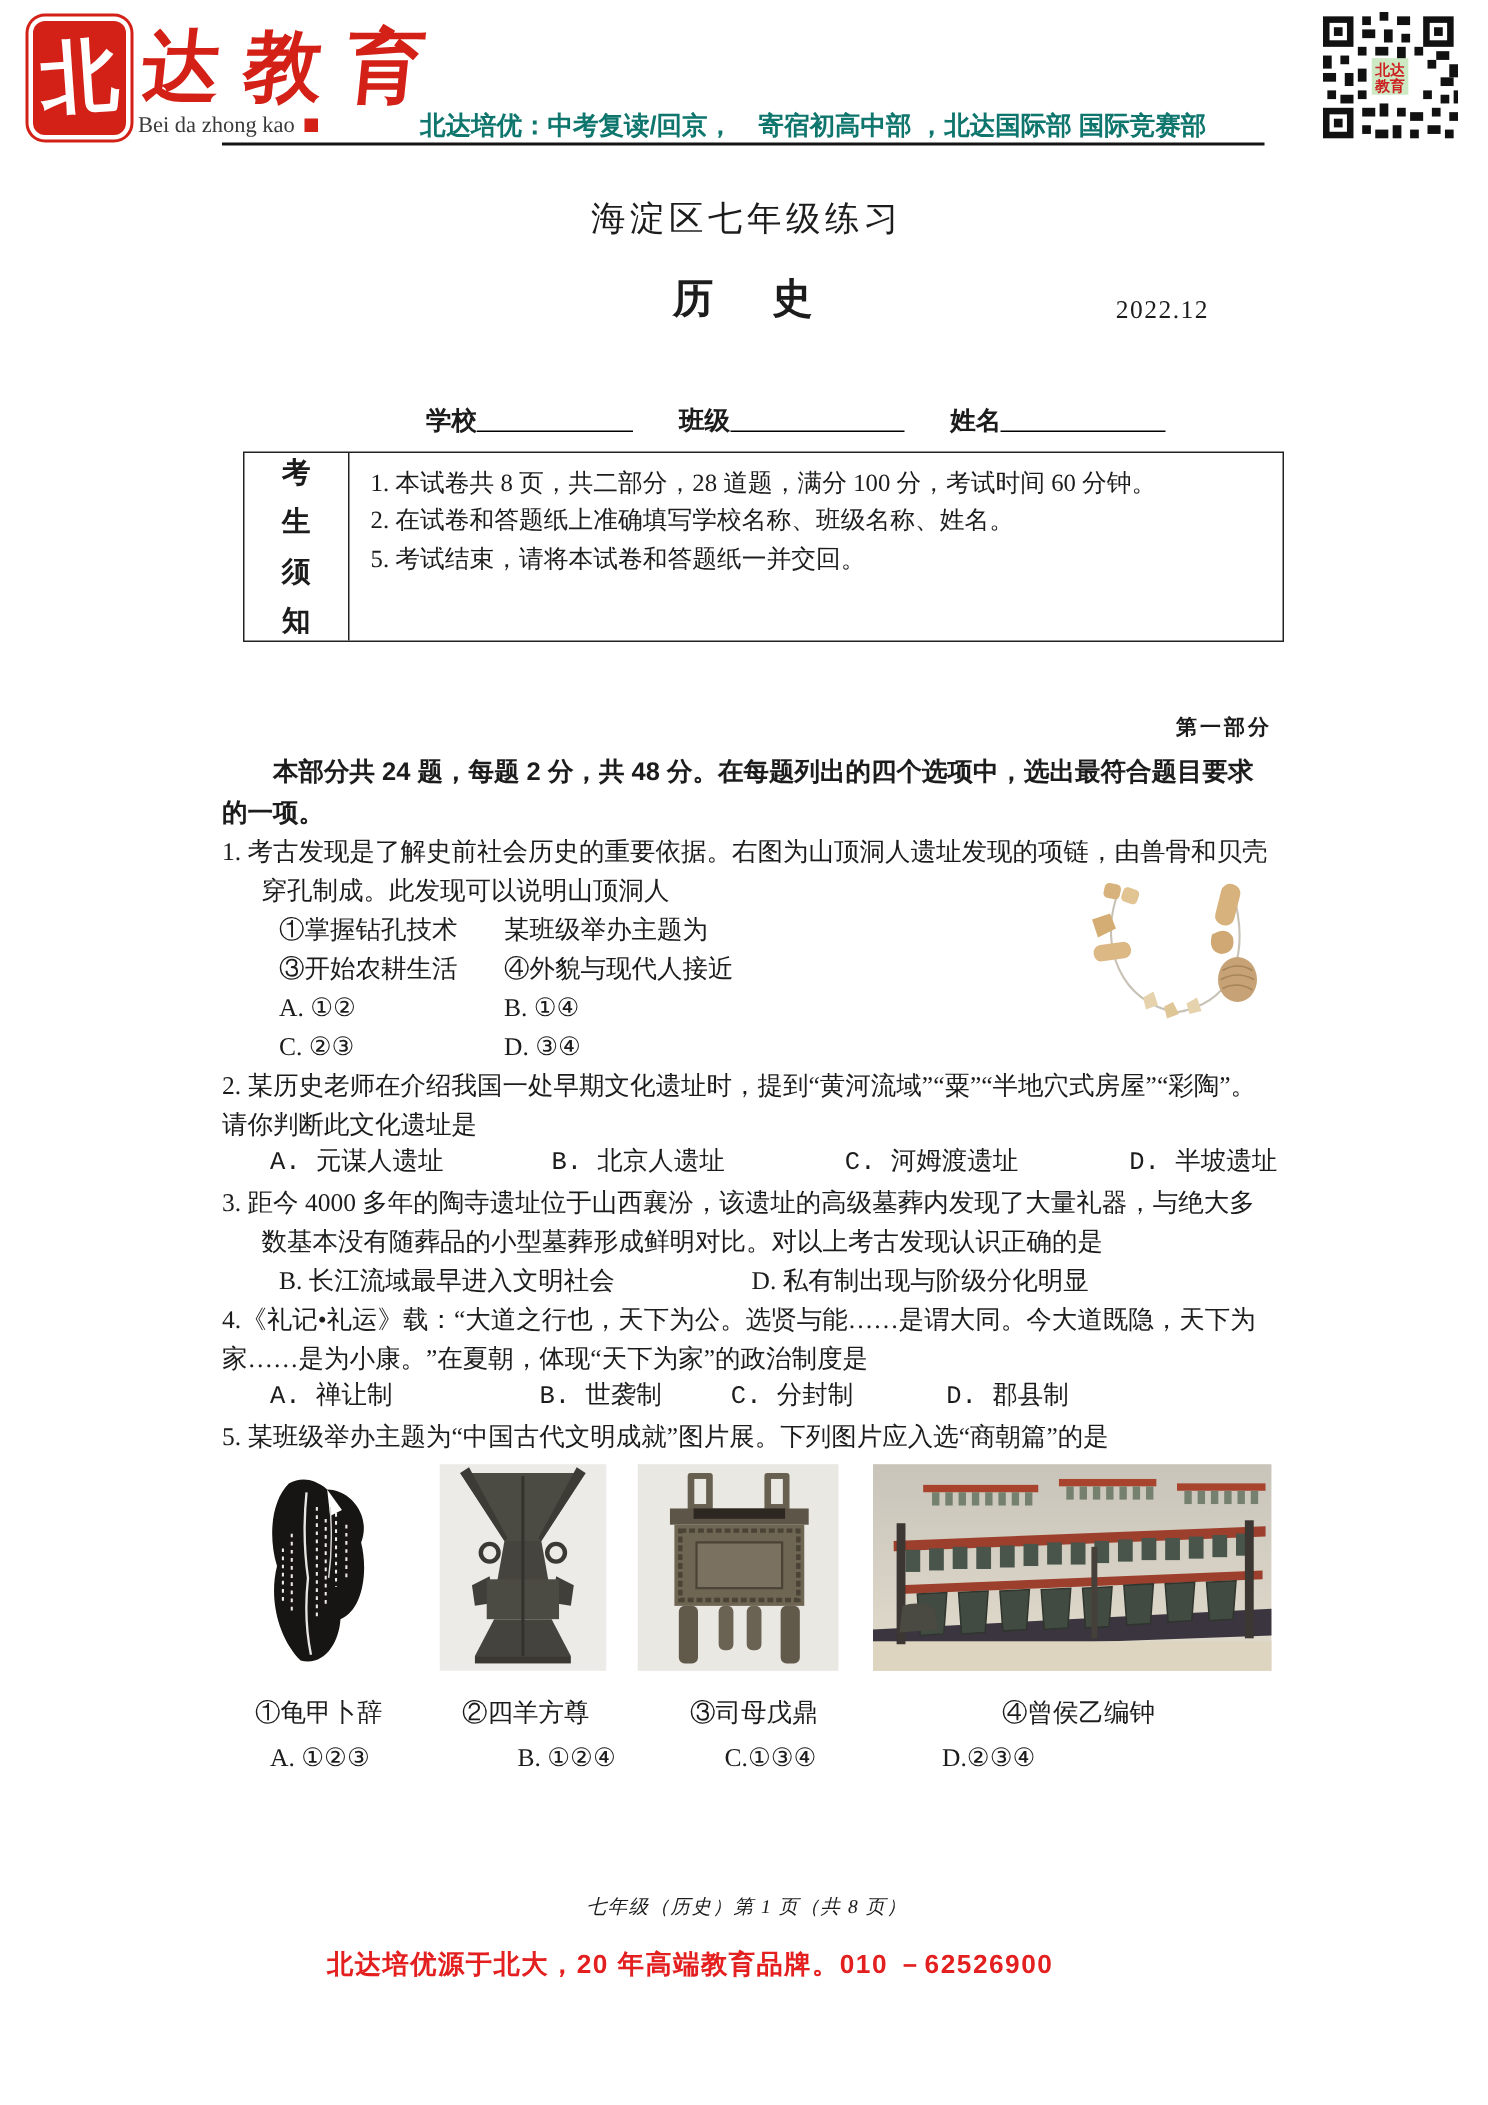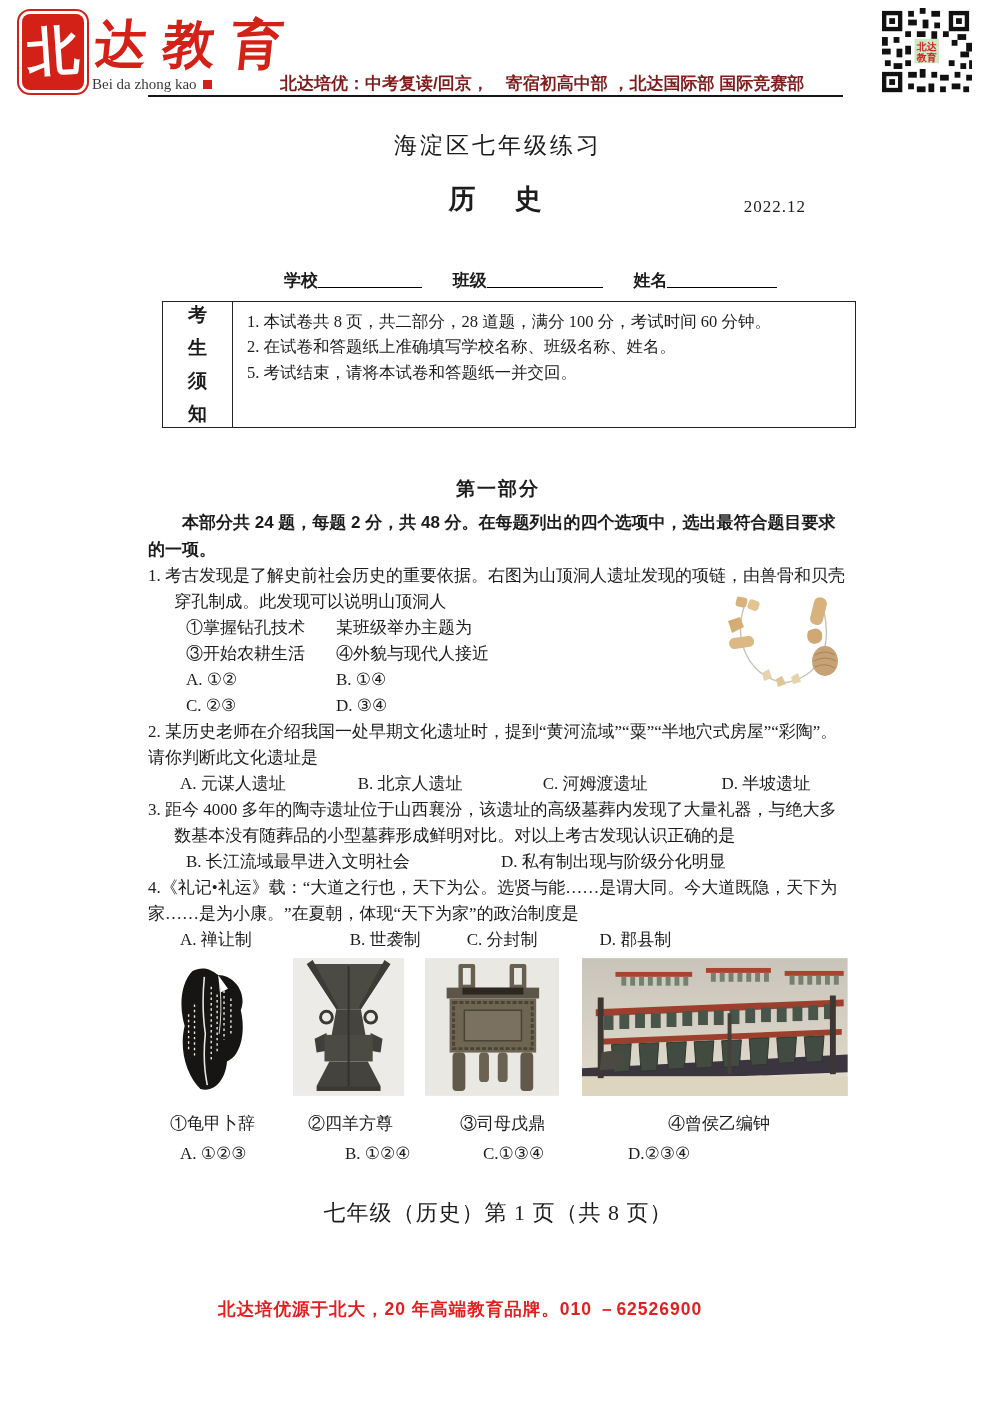--- a/index.html
+++ b/index.html
@@ -12,21 +12,21 @@
           background:#d32118; border-radius:8px; box-shadow:0 0 0 3px #fff, 0 0 0 5px #d32118;
           display:flex; align-items:center; justify-content:center; }
   .seal span { color:#fff; font-size:52px; font-weight:bold; font-family:"Liberation Serif", serif;
                transform:rotate(-4deg); }
   .wordmark { position:absolute; left:95px; top:10px; color:#d32118; font-weight:bold;
               font-size:52px; letter-spacing:16px; font-family:"Liberation Serif", serif;
               transform:skewX(-6deg); white-space:nowrap; }
   .logo-sub { position:absolute; left:92px; top:76px; font-size:15px; color:#3a3a3a;
               font-family:"Liberation Serif", serif; }
   .logo-sub .sq { display:inline-block; width:9px; height:9px; background:#d32118; margin-left:6px; }
-  .slogan { position:absolute; left:280px; top:72px; color:#7f1d1d; font-weight:bold;
+  .slogan { position:absolute; left:280px; top:72px; color:#0f766e; font-weight:bold;
             font-size:17px; font-family:"Liberation Sans", sans-serif; white-space:nowrap; }
   .header-rule { position:absolute; left:148px; top:95px; width:695px; height:2px; background:#151515; }
   .qr { position:absolute; left:879px; top:8px; width:96px; height:90px; }
 
   
   .content { position:absolute; left:148px; top:130px; width:700px; font-size:17px; }
 
   .doc-title { text-align:center; font-size:23px; letter-spacing:3px; }
   .subject-row { position:relative; margin-top:20px; height:40px; }
   .subject { text-align:center; font-size:27px; font-weight:bold; letter-spacing:6px; }
@@ -39,49 +39,49 @@
   .b1{width:104px}.b2{width:116px}.b3{width:110px}
 
   .notice { display:flex; margin-top:9px; margin-left:14px; width:694px;
             border:1.7px solid #222; }
   .notice-side { width:70px; border-right:1.5px solid #222; display:flex; flex-direction:column;
                  align-items:center; justify-content:center; gap:7px;
                  font-family:"Liberation Sans", sans-serif; font-weight:bold; font-size:19px; }
   .notice-items { flex:1; padding:7px 10px 7px 14px; }
   .notice-items div { font-size:16.5px; line-height:25.4px; }
 
-  .part-heading { margin-top:48px; text-align:center; font-weight:bold; font-size:19px;
+  .part-heading { margin-top:48px; text-align:right; font-weight:bold; font-size:14px;
                   font-family:"Liberation Sans", sans-serif; letter-spacing:2px; }
   .part-intro { margin-top:7px; font-weight:bold; font-family:"Liberation Sans", sans-serif;
                 font-size:17px; line-height:27px; text-indent:2em; }
 
   .q { position:relative; line-height:26px; font-size:17px; }
   .q p.hang { padding-left:1.55em; text-indent:-1.55em; }
-  .optrow { display:flex; }
+  .optrow { display:flex;font-family:Liberation Mono, monospace; }
   .opt { white-space:nowrap; }
   .grid2 { display:grid; grid-template-columns:150px auto; padding-left:38px; row-gap:0; }
   .grid2w { display:grid; grid-template-columns:315px auto; padding-left:38px; }
   .q2opts .opt:nth-child(1){margin-left:32px}.q2opts .opt:nth-child(2){margin-left:72px}
   .q2opts .opt:nth-child(3){margin-left:80px}.q2opts .opt:nth-child(4){margin-left:74px}
   .q4opts .opt:nth-child(1){margin-left:32px}.q4opts .opt:nth-child(2){margin-left:98px}
   .q4opts .opt:nth-child(3){margin-left:46px}.q4opts .opt:nth-child(4){margin-left:62px}
   .necklace { position:absolute; right:-10px; top:28px; width:146px; height:110px; }
 
   .photo-row { display:flex; align-items:flex-end; margin-top:4px; }
   .photo-row svg { display:block; }
   .ph1{margin-left:17px}.ph2{margin-left:33px}.ph3{margin-left:20px}.ph4{margin-left:23px}
   .caption-row { position:relative; height:26px; margin-top:14px; }
   .caption-row span { position:absolute; white-space:nowrap; }
   .cp1{left:22px}.cp2{left:160px}.cp3{left:312px}.cp4{left:520px}
   .q5opt-row { position:relative; height:26px; margin-top:4px; }
   .q5opt-row span { position:absolute; white-space:nowrap; }
   .op1{left:32px}.op2{left:197px}.op3{left:335px}.op4{left:480px}
 
-  .footer-page { position:absolute; top:1198px; left:148px; width:700px; text-align:center;
-                 font-size:22px; letter-spacing:1px; }
+  .footer-page { position:absolute; top:1262px; left:148px; width:700px; text-align:center;
+                 font-style:italic; font-size:13px; letter-spacing:1px; }
   .footer-hotline { position:absolute; top:1297px; left:218px; color:#e31f1f; font-weight:bold;
                     font-size:17.5px; font-family:"Liberation Sans", sans-serif; letter-spacing:1px; }
 </style>
 </head>
 <body>
 
 <div class="page">
 
   <div class="seal">
     <span>北</span>
@@ -238,20 +238,21 @@
       <p>4.《礼记•礼运》载：“大道之行也，天下为公。选贤与能……是谓大同。今大道既隐，天下为家……是为小康。”在夏朝，体现“天下为家”的政治制度是</p>
       <div class="optrow q4opts">
         <span class="opt">A. 禅让制</span>
         <span class="opt">B. 世袭制</span>
         <span class="opt">C. 分封制</span>
         <span class="opt">D. 郡县制</span>
       </div>
     </div>
 
     <div class="q">
+      <p>5.  某班级举办主题为“中国古代文明成就”图片展。下列图片应入选“商朝篇”的是</p>
 
       <div class="photo-row">
         <svg class="ph1" width="97" height="133" viewBox="0 0 97 133">
           <rect width="97" height="133" fill="#fff"></rect>
           <path d="M28,6 C16,18 14,42 20,62 C14,86 22,112 36,126 C52,130 62,114 63,98 C78,92 82,66 77,46 C84,28 70,10 54,10 C44,2 36,2 28,6 Z" fill="#171513"></path>
           <path d="M54,10 l10,14 -8,4 z" fill="#fff"></path>
           <path d="M40,12 q-3,30 1,58 q-3,28 2,52" stroke="#e8e6e2" stroke-width="1.6" fill="none"></path>
           <path d="M56,22 q2,26 -1,48" stroke="#d9d7d2" stroke-width="1" fill="none"></path>
           <g stroke="#efece6" stroke-width="1.4" stroke-dasharray="2.5,3">
             <path d="M47,22 v74"></path>

